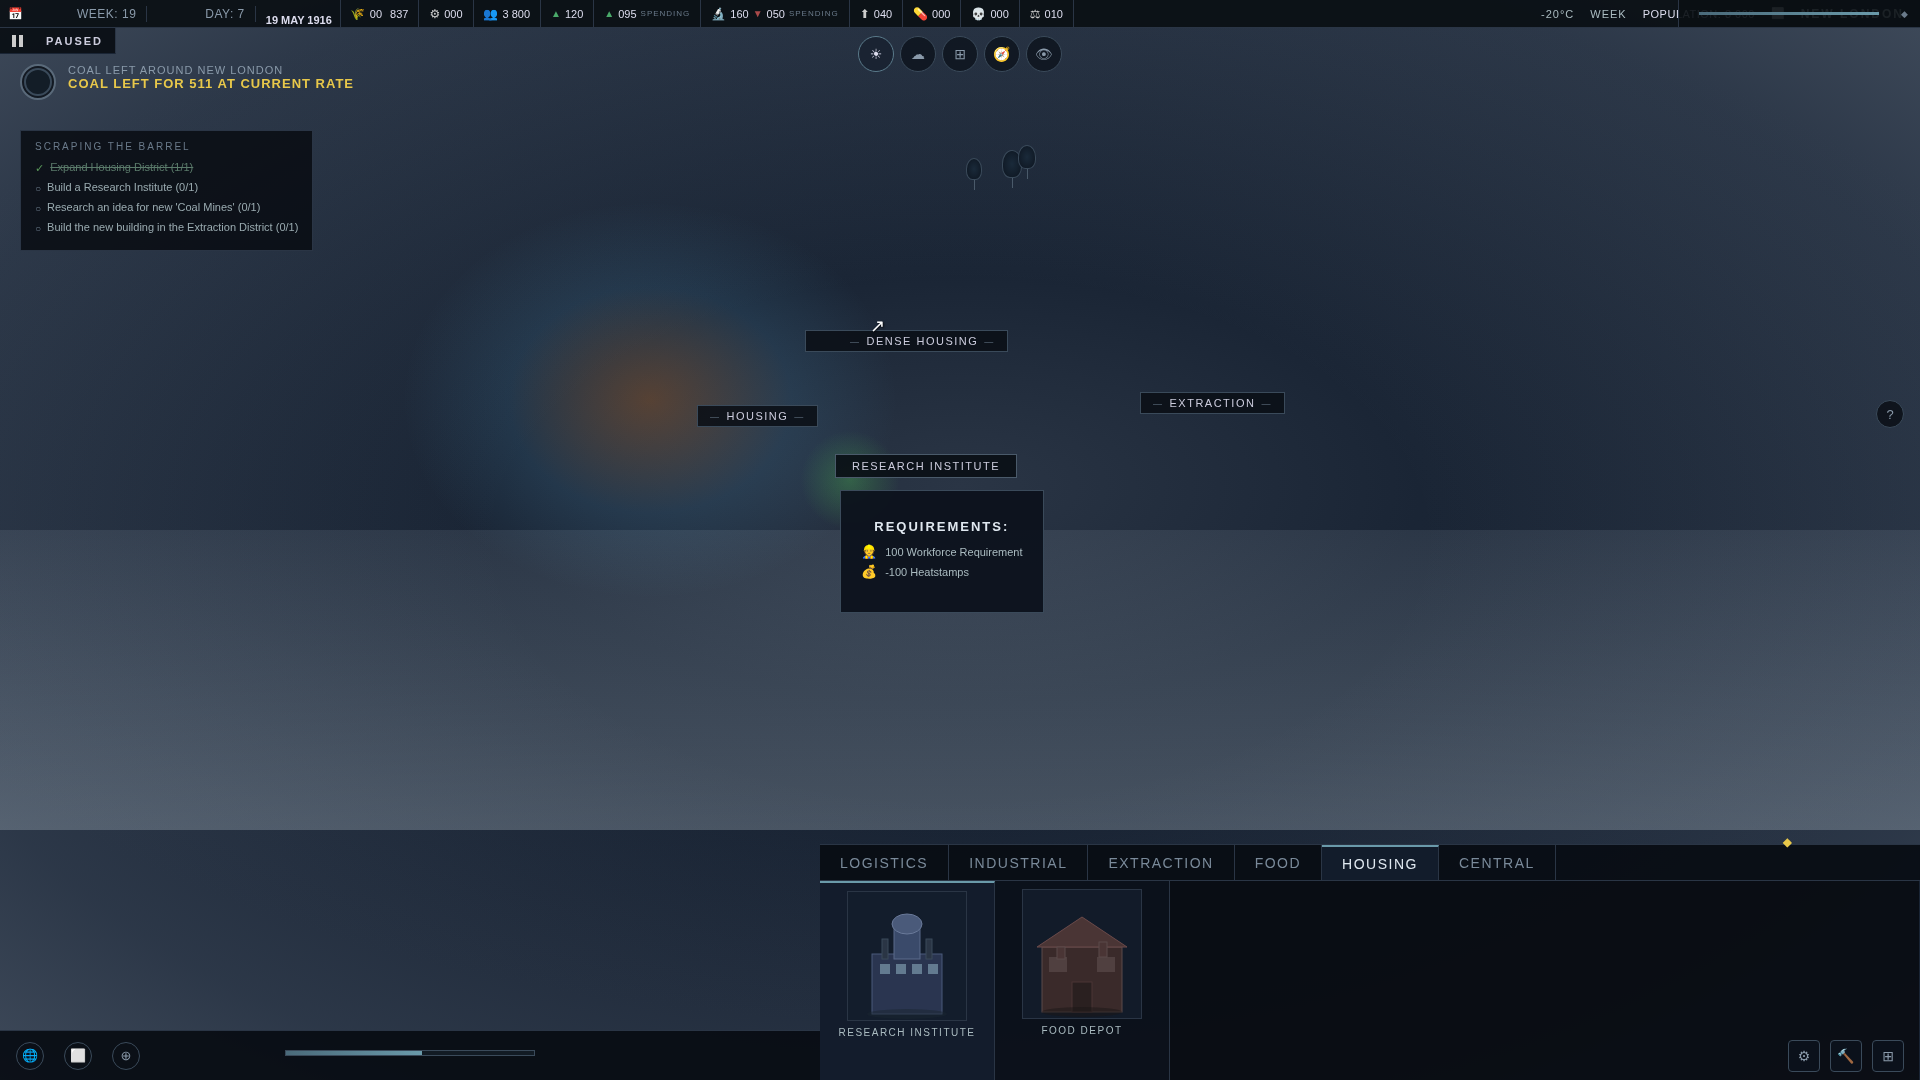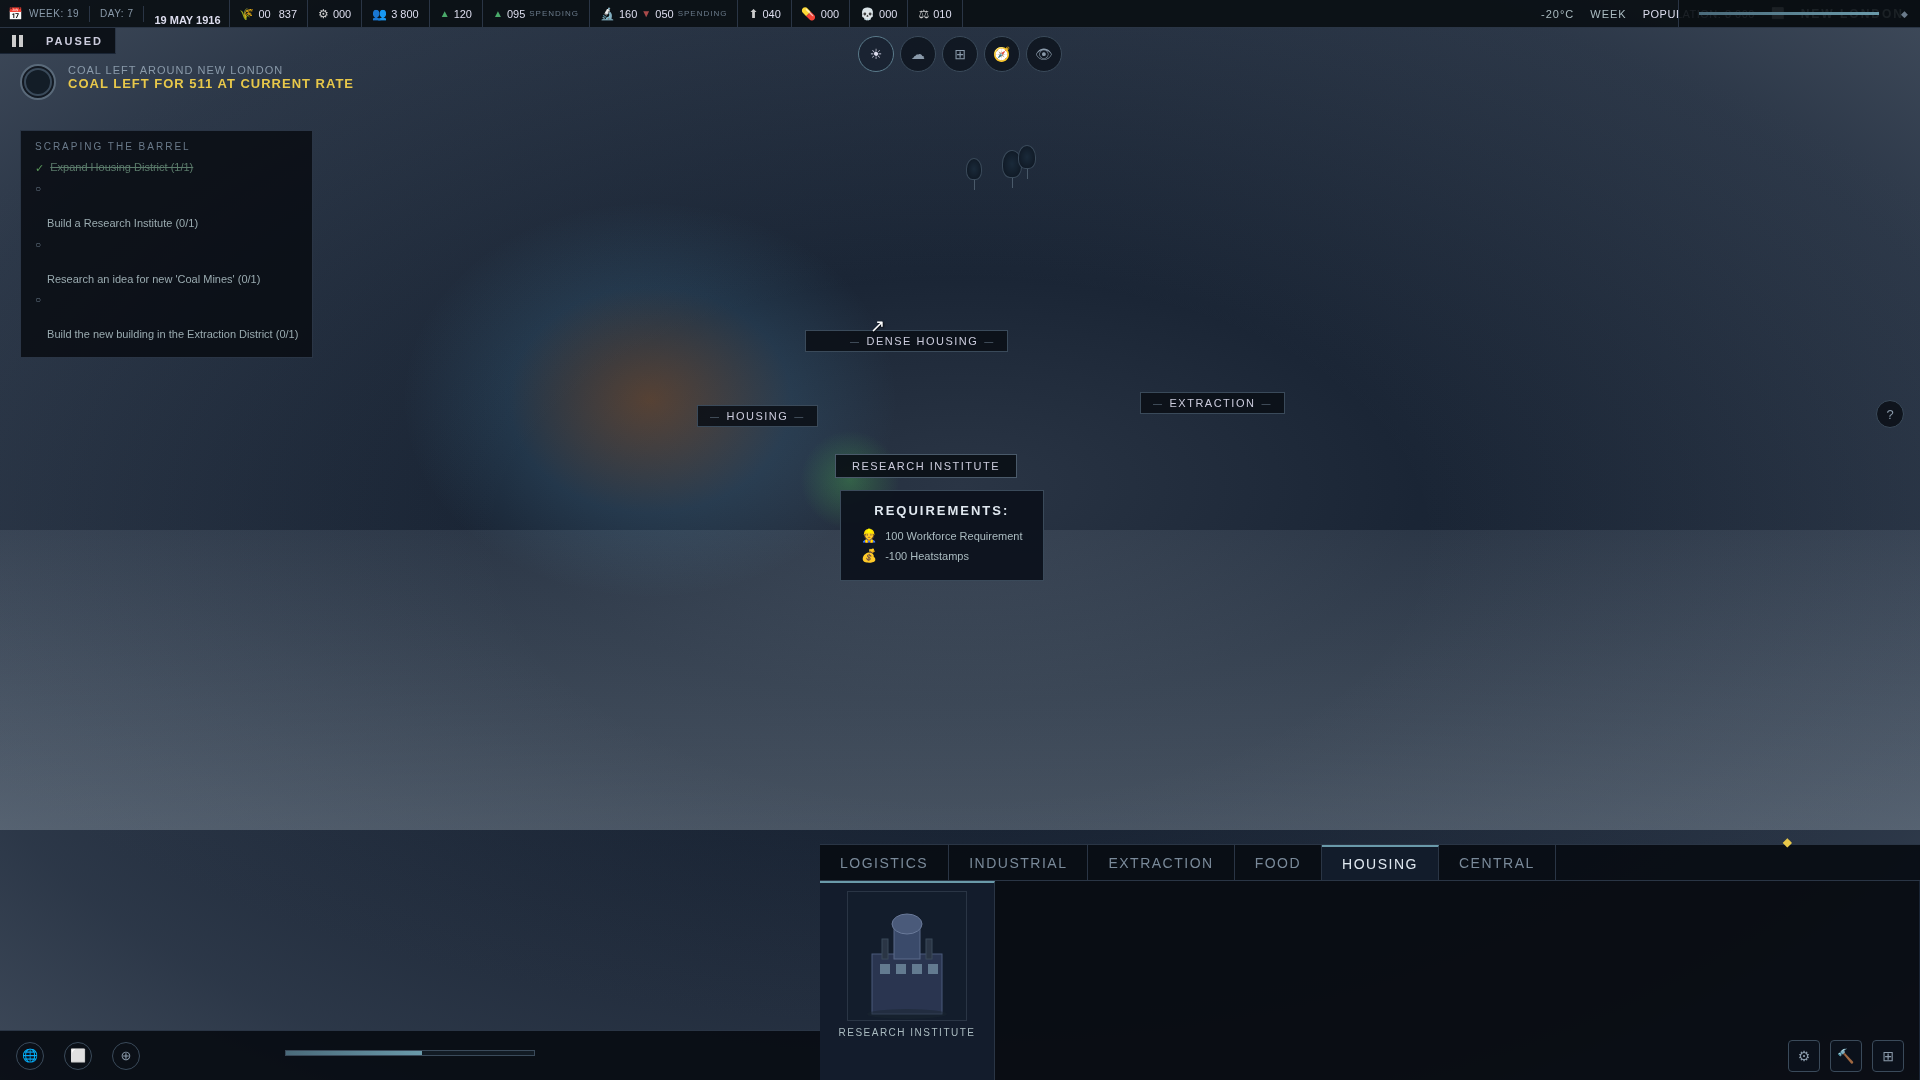--- a/index.html
+++ b/index.html
@@ -69,24 +69,25 @@
     .tb-section {
       display: flex;
       align-items: center;
       padding: 0 8px;
       border-right: 1px solid #2a3545;
       height: 100%;
       gap: 6px;
     }
 
     .tb-label {
-      font-size: 10px;
+      font-size: 12px;
       color: #8a9aaa;
       text-transform: uppercase;
       letter-spacing: 0.5px;
+      margin-left: 48px;
     }
 
     .tb-value {
       font-size: 11px;
       color: #dde;
       font-weight: bold;
       margin-top: 12px;
     }
 
     .tb-icon {
@@ -260,21 +261,20 @@
 
     .quest-text-done {
       color: #5a7a6a;
       text-decoration: line-through;
       font-size: 11px;
     }
 
     .quest-text {
       color: #9aabb0;
       font-size: 11px;
-      margin-top: 36px;
     }
 
     
     #center-icons {
       position: absolute;
       top: 36px;
       left: 50%;
       transform: translateX(-50%);
       display: flex;
       align-items: center;
@@ -355,21 +355,21 @@
       z-index: 60;
       cursor: pointer;
     }
 
     #requirements-box {
       position: absolute;
       top: 490px;
       left: 840px;
       background: rgba(12,18,28,0.95);
       border: 1px solid #3a4a5a;
-      padding: 12px 20px;
+      padding: 28px 20px;
       z-index: 60;
       min-width: 200px;
     }
 
     .req-title {
       font-size: 13px;
       color: #e0e8f0;
       text-align: center;
       letter-spacing: 2px;
       font-weight: bold;
@@ -881,20 +881,41 @@
 
         <rect x="30" y="45" width="6" height="20" fill="#2a3545" stroke="#3a4a5a" stroke-width="1"></rect>
         <rect x="74" y="45" width="6" height="20" fill="#2a3545" stroke="#3a4a5a" stroke-width="1"></rect>
 
         <ellipse cx="55" cy="120" rx="40" ry="5" fill="#1a2530" opacity="0.5"></ellipse>
       </svg>
     </div>
     <div class="building-name">RESEARCH INSTITUTE</div>
   </div>
 
+  <div class="building-card">
+    <div class="building-img">
+      <svg width="110" height="125" viewBox="0 0 110 125">
+
+        <rect x="15" y="55" width="80" height="65" fill="#3a2a2a" stroke="#5a4a4a" stroke-width="1"></rect>
+
+        <polygon points="10,55 55,25 100,55" fill="#4a3535" stroke="#6a4a4a" stroke-width="1"></polygon>
+
+        <rect x="45" y="90" width="20" height="30" fill="#2a2020" stroke="#4a3535" stroke-width="1"></rect>
+
+        <rect x="22" y="65" width="18" height="15" fill="#5a4a4a" opacity="0.7"></rect>
+        <rect x="70" y="65" width="18" height="15" fill="#5a4a4a" opacity="0.7"></rect>
+
+        <rect x="30" y="55" width="8" height="12" fill="#4a3535" stroke="#5a4a4a" stroke-width="1"></rect>
+        <rect x="72" y="50" width="8" height="15" fill="#4a3535" stroke="#5a4a4a" stroke-width="1"></rect>
+
+        <ellipse cx="55" cy="120" rx="40" ry="5" fill="#1a1515" opacity="0.5"></ellipse>
+      </svg>
+    </div>
+    <div class="building-name">FOOD DEPOT</div>
+  </div>
 
   <div style="flex:1; border-right: 1px solid #1a2535;"></div>
 </div>
 
 <div id="bottom-left">
   <div class="bl-icon">🌐</div>
   <div class="bl-icon">⬜</div>
   <div class="bl-icon">⊕</div>
 
   <div id="progress-bar-container">

